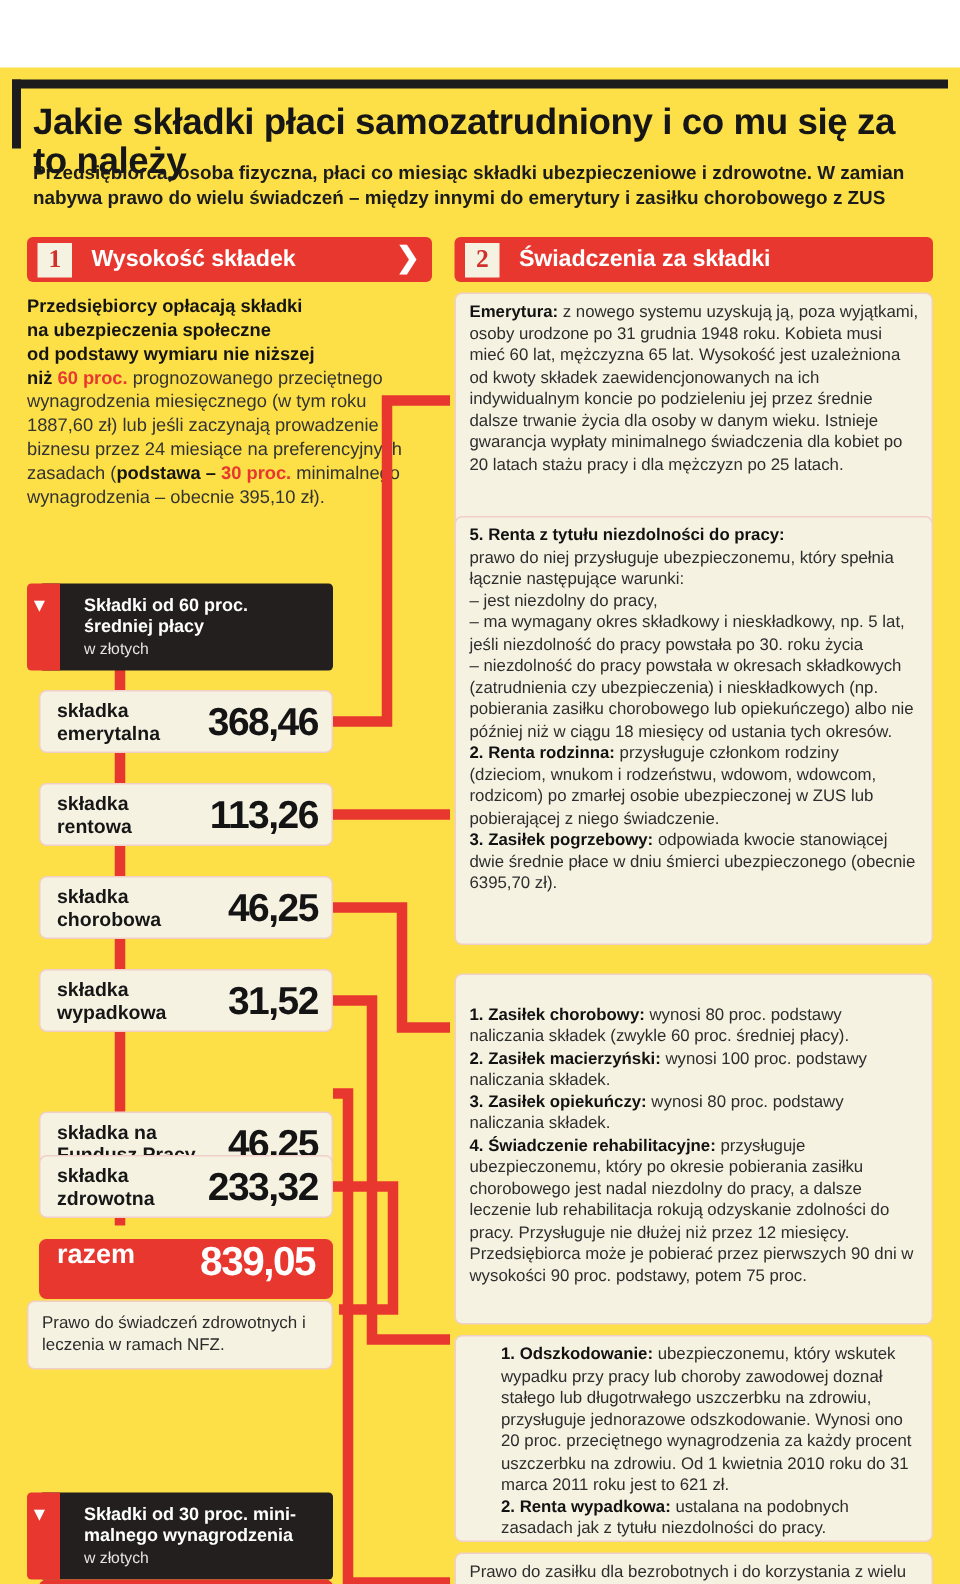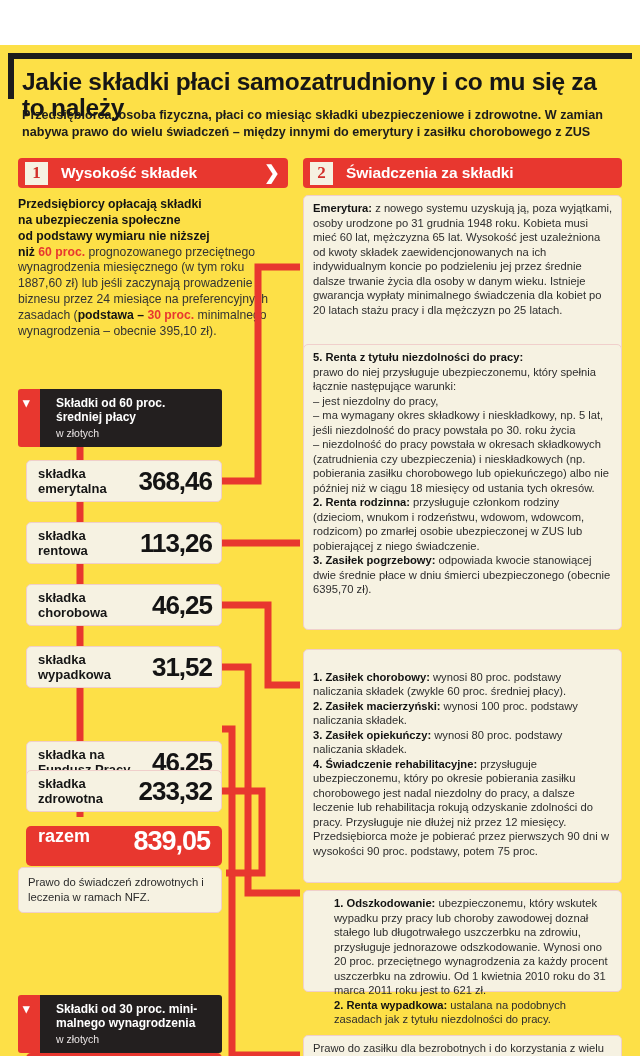--- a/index.html
+++ b/index.html
@@ -397,20 +397,20 @@
   </div>
 
   <div class="bbox" style="top:604px; height:234px;">
     <br>
     <b>1. Zasiłek chorobowy:</b><span> wynosi 80 proc. podstawy naliczania składek (zwykle 60 proc. średniej płacy).</span><br>
     <b>2. Zasiłek macierzyński:</b><span> wynosi 100 proc. podstawy naliczania składek.</span><br>
     <b>3. Zasiłek opiekuńczy:</b><span> wynosi 80 proc. podstawy naliczania składek.</span><br>
     <b>4. Świadczenie rehabilitacyjne:</b><span> przysługuje ubezpieczonemu, który po okresie pobierania zasiłku chorobowego jest nadal niezdolny do pracy, a dalsze leczenie lub rehabilitacja rokują odzyskanie zdolności do pracy. Przysługuje nie dłużej niż przez 12 miesięcy. Przedsiębiorca może je pobierać przez pierwszych 90 dni w wysokości 90 proc. podstawy, potem 75 proc.</span>
   </div>
 
-  <div class="bbox" style="top:845px; height:102px;padding-left:30px;">
+  <div class="bbox" style="top:845px; height:138px;padding-left:30px;">
     <b>1. Odszkodowanie:</b><span> ubezpieczonemu, który wskutek wypadku przy pracy lub choroby zawodowej doznał stałego lub długotrwałego uszczerbku na zdrowiu, przysługuje jednorazowe odszkodowanie. Wynosi ono 20 proc. przeciętnego wynagrodzenia za każdy procent uszczerbku na zdrowiu. Od 1 kwietnia 2010 roku do 31 marca 2011 roku jest to 621 zł.</span><br>
     <b>2. Renta wypadkowa:</b><span> ustalana na podobnych zasadach jak z tytułu niezdolności do pracy.</span>
   </div>
 
   <div class="bbox" style="top:990px; height:72px;">Prawo do zasiłku dla bezrobotnych i do korzystania z wielu instrumentów aktywizacji zawodowej, np. szkoleń, staży, przygotowania zawodowego dorosłych w firmach.</div>
 
 </div>
 
 </body></html>

